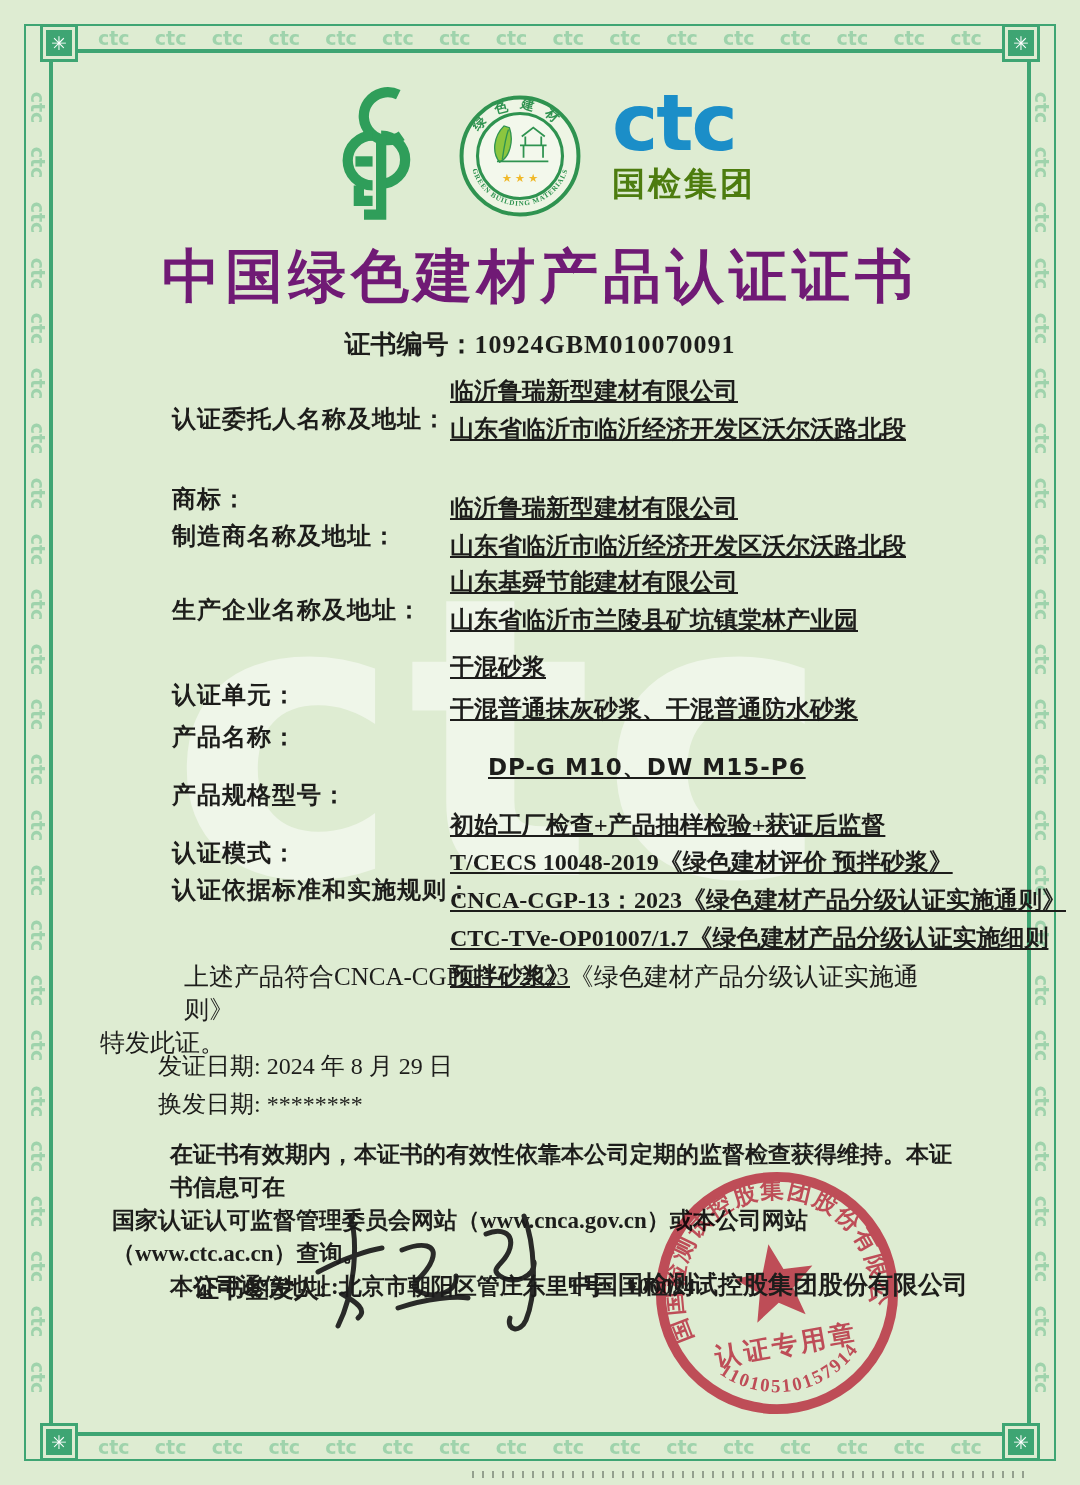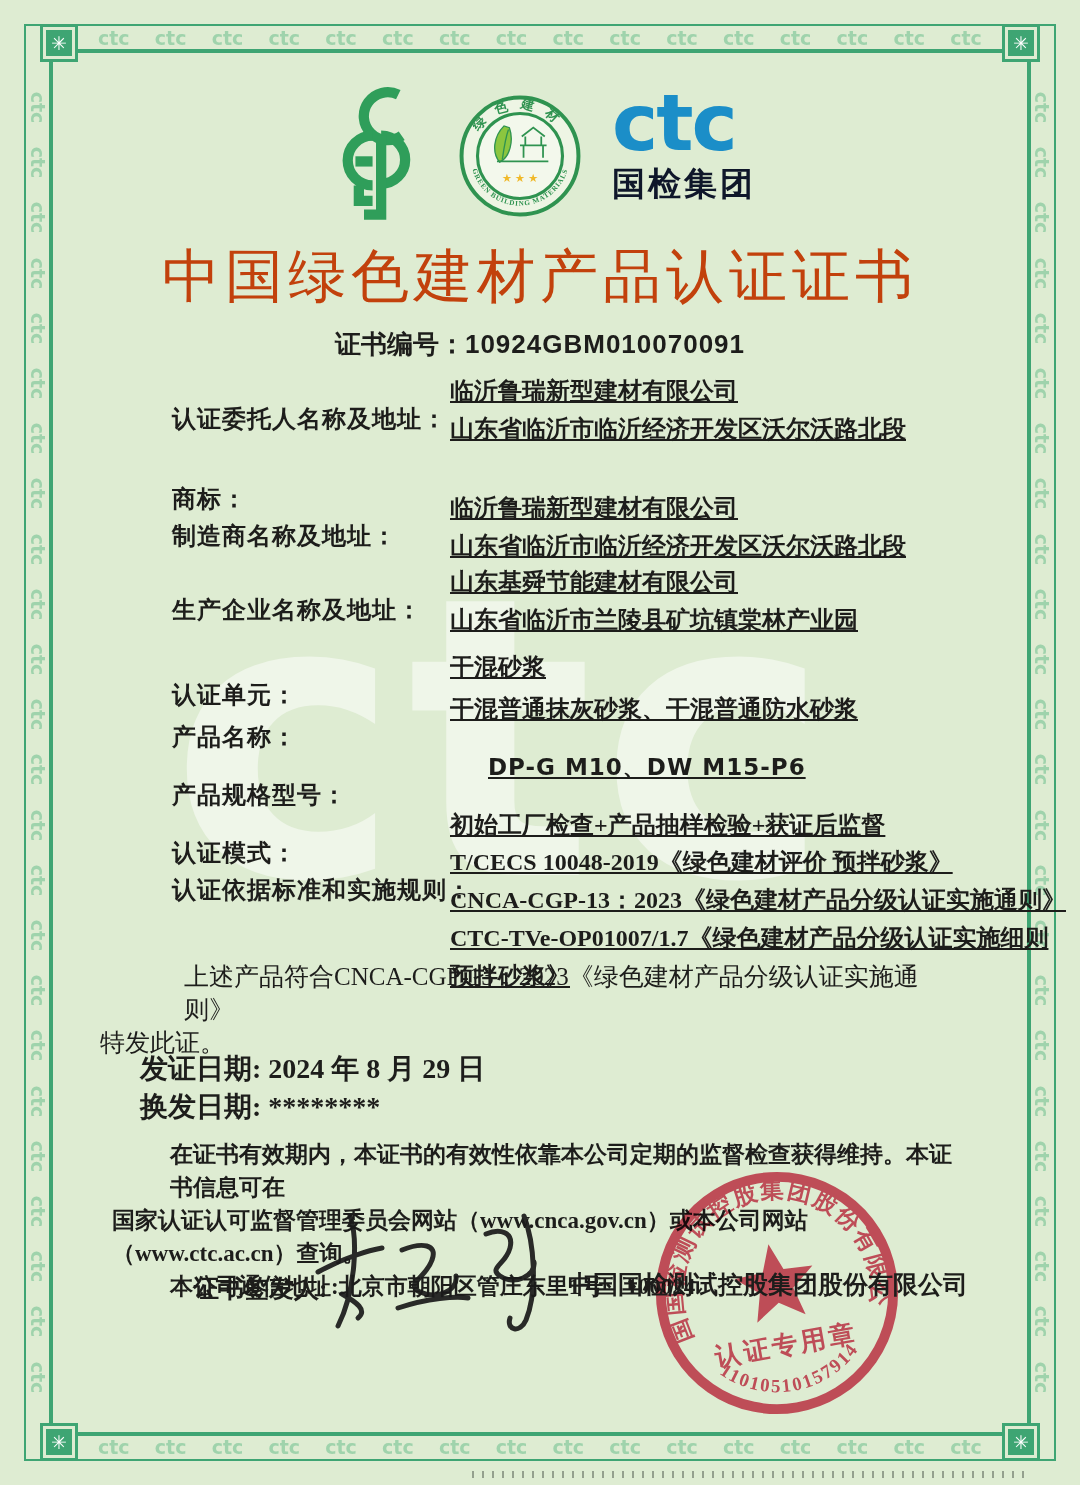--- a/index.html
+++ b/index.html
@@ -28,37 +28,37 @@
   
   .watermark{position:absolute;left:170px;top:545px;font-family:"DejaVu Sans",sans-serif;
     font-weight:800;font-size:390px;line-height:1;letter-spacing:6px;color:rgba(255,255,255,.5);
     z-index:1;user-select:none;}
   
   .logo-row{position:absolute;top:86px;left:0;width:100%;display:flex;justify-content:center;
     align-items:flex-start;gap:30px;z-index:2;}
   .ctc-block{margin-top:4px;text-align:left;}
   .ctc-word{font-family:"DejaVu Sans",sans-serif;font-weight:800;font-size:78px;line-height:.85;
     color:#1b8ec8;letter-spacing:-2px;}
-  .ctc-sub{font-family:"DejaVu Sans",sans-serif;font-weight:800;font-size:33px;color:#0f172a;
+  .ctc-sub{font-family:"DejaVu Sans",sans-serif;font-weight:800;font-size:33px;color:#4d7c0f;
     letter-spacing:3px;margin-top:6px;}
   .title{position:absolute;top:238px;left:0;width:100%;text-align:center;font-size:58px;
-    font-weight:400;color:#c2410c;letter-spacing:5px;z-index:2;}
+    font-weight:700;color:#701a75;letter-spacing:5px;z-index:2;}
   .certno{position:absolute;top:327px;left:0;width:100%;text-align:center;font-size:26px;
     font-weight:700;z-index:2;}
-  .certno .num{font-family:Liberation Sans, sans-serif;font-weight:700;letter-spacing:1px;}
+  .certno .num{font-family:Liberation Serif, serif;font-weight:700;letter-spacing:1px;}
   
   .row{position:absolute;left:0;width:100%;z-index:2;font-size:24px;font-weight:700;line-height:38px;}
   .flabel{position:absolute;left:172px;top:0;letter-spacing:1px;white-space:nowrap;margin-top:28px;}
   .fvals{position:absolute;left:450px;top:0;white-space:nowrap;text-decoration:underline;}
   .fvals.latin{font-family:"DejaVu Sans",sans-serif;font-weight:800;font-size:23px;letter-spacing:1px;margin-left:38px;}
   
   .statement{position:absolute;left:100px;top:960px;width:850px;font-size:25px;font-weight:400;
     line-height:33px;z-index:2;}
   .statement .indent{padding-left:84px;}
-  .dates{z-index:2;position:absolute;font-size:28px;font-weight:700;white-space:nowrap;}
+  .dates{z-index:2;position:absolute;font-size:24px;font-weight:400;white-space:nowrap;margin-left:18px;}
   .footer{position:absolute;left:112px;top:1138px;width:860px;font-size:23px;font-weight:700;
     line-height:33px;z-index:2;}
   .footer .indent{padding-left:58px;}
   
   .sign-label{position:absolute;left:194px;top:1272px;font-size:25px;font-weight:700;z-index:2;white-space:nowrap;}
   .sign-company{position:absolute;left:568px;top:1268px;font-size:25px;font-weight:700;z-index:3;white-space:nowrap;}
   .signature{position:absolute;left:298px;top:1198px;z-index:2;}
   .seal{position:absolute;left:648px;top:1164px;z-index:2;opacity:.9;mix-blend-mode:multiply;}
   .seal text{font-family:"Liberation Serif",serif;font-weight:700;}
   

